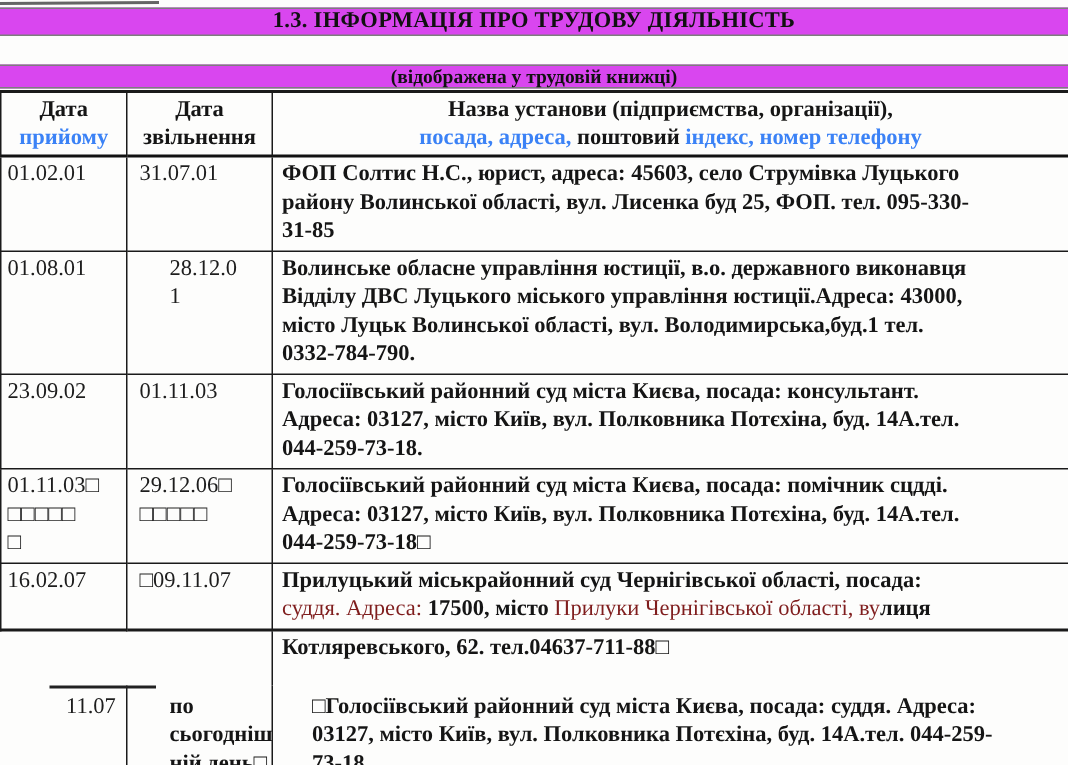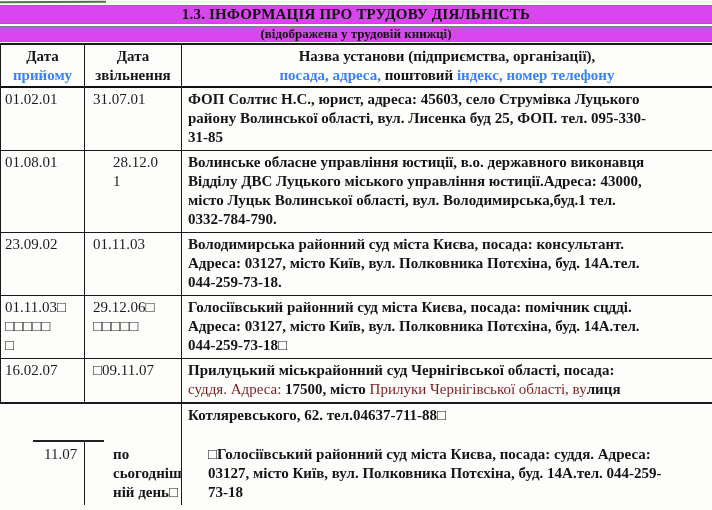--- a/index.html
+++ b/index.html
@@ -20,21 +20,21 @@
   }
   .band {
     background:#d946ef;
     text-align:center;
     font-weight:bold;
     border-top:1px solid #7d7d7d;
     border-bottom:1px solid #7d7d7d;
     color:#111;
   }
   .band1 { margin-top:5px; height:17px; line-height:17px; font-size:15px; letter-spacing:.2px; }
-  .band2 { margin-top:2px; height:14px; line-height:14px; font-size:13px; }
+  .band2 { margin-top:19px; height:14px; line-height:14px; font-size:13px; }
 
   .tbl {
     margin-top:1px;
     display:grid;
     grid-template-columns:85px 97px 1fr;
     border-top:2px solid #1a1a1a;
   }
   .row { display:contents; }
   .cell {
     border-bottom:1.5px solid #1a1a1a;
@@ -115,21 +115,21 @@
           <div class="line"><span class="s-b">Волинське обласне управління юстиції, в.о. державного виконавця</span></div>
           <div class="line"><span class="s-b">Відділу ДВС Луцького міського управління юстиції.Адреса: 43000,</span></div>
           <div class="line"><span class="s-b">місто Луцьк Волинської області, вул. Володимирська,буд.1 тел.</span></div>
           <div class="line"><span class="s-b">0332-784-790.</span></div>
         </div></div>
       <div class="row row-normal"><div class="cell c1">
           <div class="line"><span class="s-r">23.09.02</span></div>
         </div><div class="cell c2">
           <div class="line"><span class="s-r">01.11.03</span></div>
         </div><div class="cell c3">
-          <div class="line"><span class="s-b">Володимирська районний суд міста Києва, посада: консультант.</span></div>
+          <div class="line"><span class="s-b">Голосіївський районний суд міста Києва, посада: консультант.</span></div>
           <div class="line"><span class="s-b">Адреса: 03127, місто Київ, вул. Полковника Потєхіна, буд. 14А.тел.</span></div>
           <div class="line"><span class="s-b">044-259-73-18.</span></div>
         </div></div>
       <div class="row row-normal"><div class="cell c1">
           <div class="line"><span class="s-r">01.11.03□</span></div>
           <div class="line"><span class="s-r">□□□□□</span></div>
           <div class="line"><span class="s-r">□</span></div>
         </div><div class="cell c2">
           <div class="line"><span class="s-r">29.12.06□</span></div>
           <div class="line"><span class="s-r">□□□□□</span></div>

